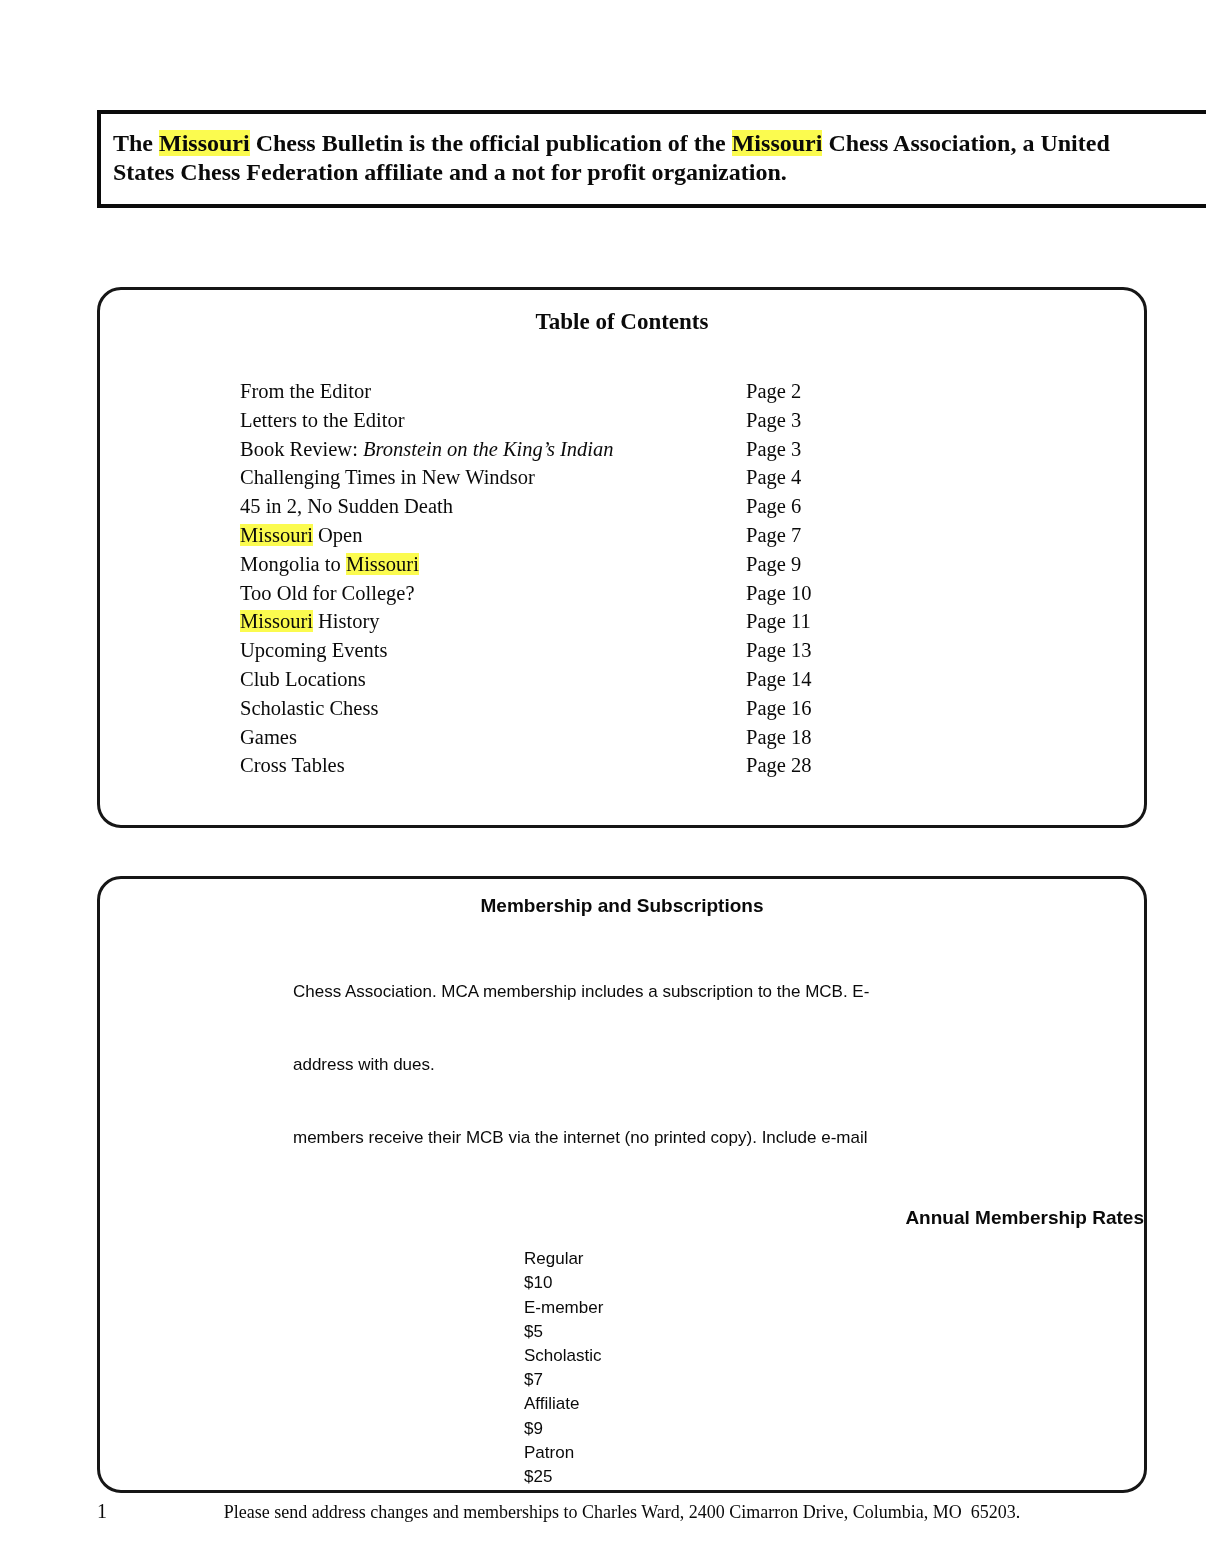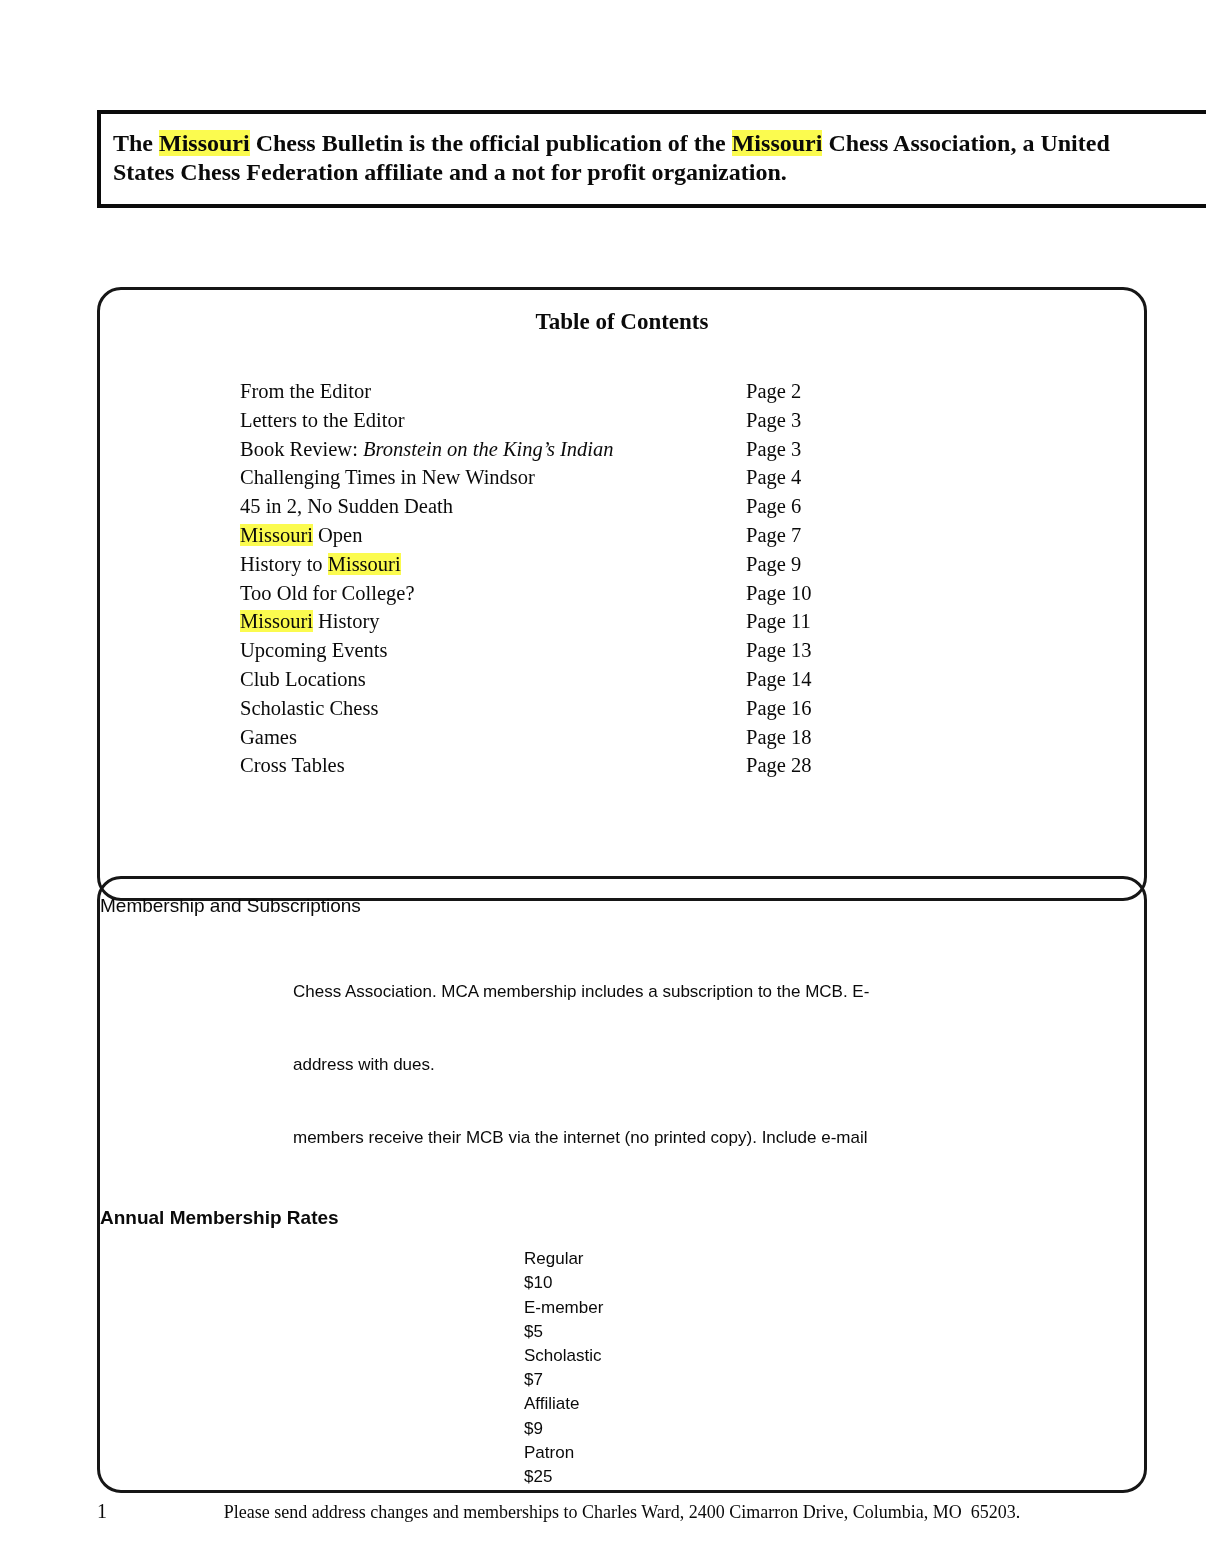--- a/index.html
+++ b/index.html
@@ -18,45 +18,45 @@
     position:absolute; left:97px; top:110px;
     width:1149px; height:98px; box-sizing:border-box;
     border:4px solid #0b0b0b;
     padding:15px 22px 0 12px;
     font-weight:bold; font-size:24px; line-height:29px;
   }
 
   
   .toc {
     position:absolute; left:97px; top:287px;
-    width:1050px; height:614px; box-sizing:border-box;
+    width:1050px; height:541px; box-sizing:border-box;
     border:3px solid #161616; border-radius:24px;
   }
   .toc-title {
     text-align:center; font-weight:bold; font-size:23px;
     padding-top:19px; line-height:26px;
   }
   .toc-rows { margin-top:42px; padding-left:140px; font-size:20.5px; }
   .toc-row { display:flex; line-height:28.8px; }
   .toc-row .t { width:506px; }
 
   
   .mem {
     position:absolute; left:97px; top:876px;
     width:1050px; height:617px; box-sizing:border-box;
     border:3px solid #161616; border-radius:24px;
     font-family:"Liberation Sans", sans-serif; font-size:17px;
   }
   .m-title {
-    font-weight:normal; font-size:19px;
+    text-align:center; font-weight:bold; font-size:19px;
     padding-top:16px; line-height:22px;
   }
   .m-para { margin:15px 0 0 193px; line-height:24.2px; white-space:pre; }
   .m-para .line.first { text-indent:18px; }
-  .m-h { text-align:left; font-weight:bold; font-size:19px; line-height:22px; }
+  .m-h { text-align:right; font-weight:bold; font-size:19px; line-height:22px; }
   .m-rates-title { margin-top:9px; }
   .rates { margin:18px 0 0 424px; }
   .rate-row { display:flex; line-height:24.2px;flex-direction:column; }
   .rate-row .t { width:143px; }
   .m-address {
     margin-top:12px; text-align:center;
     font-family:"Liberation Serif", serif; font-size:18px;
     line-height:22px; white-space:pre-wrap;
   }
   .m-ad-title { margin-top:41px; }
@@ -93,21 +93,21 @@
       </div>
       <div class="toc-row">
         <div class="t"><span>45 in 2, No Sudden Death</span></div>
         <div class="p">Page 6</div>
       </div>
       <div class="toc-row">
         <div class="t"><span class="hl">Missouri</span><span> Open</span></div>
         <div class="p">Page 7</div>
       </div>
       <div class="toc-row">
-        <div class="t"><span>History to </span><span class="hl">Missouri</span></div>
+        <div class="t"><span>Mongolia to </span><span class="hl">Missouri</span></div>
         <div class="p">Page 9</div>
       </div>
       <div class="toc-row">
         <div class="t"><span>Too Old for College?</span></div>
         <div class="p">Page 10</div>
       </div>
       <div class="toc-row">
         <div class="t"><span class="hl">Missouri</span><span> History</span></div>
         <div class="p">Page 11</div>
       </div>

